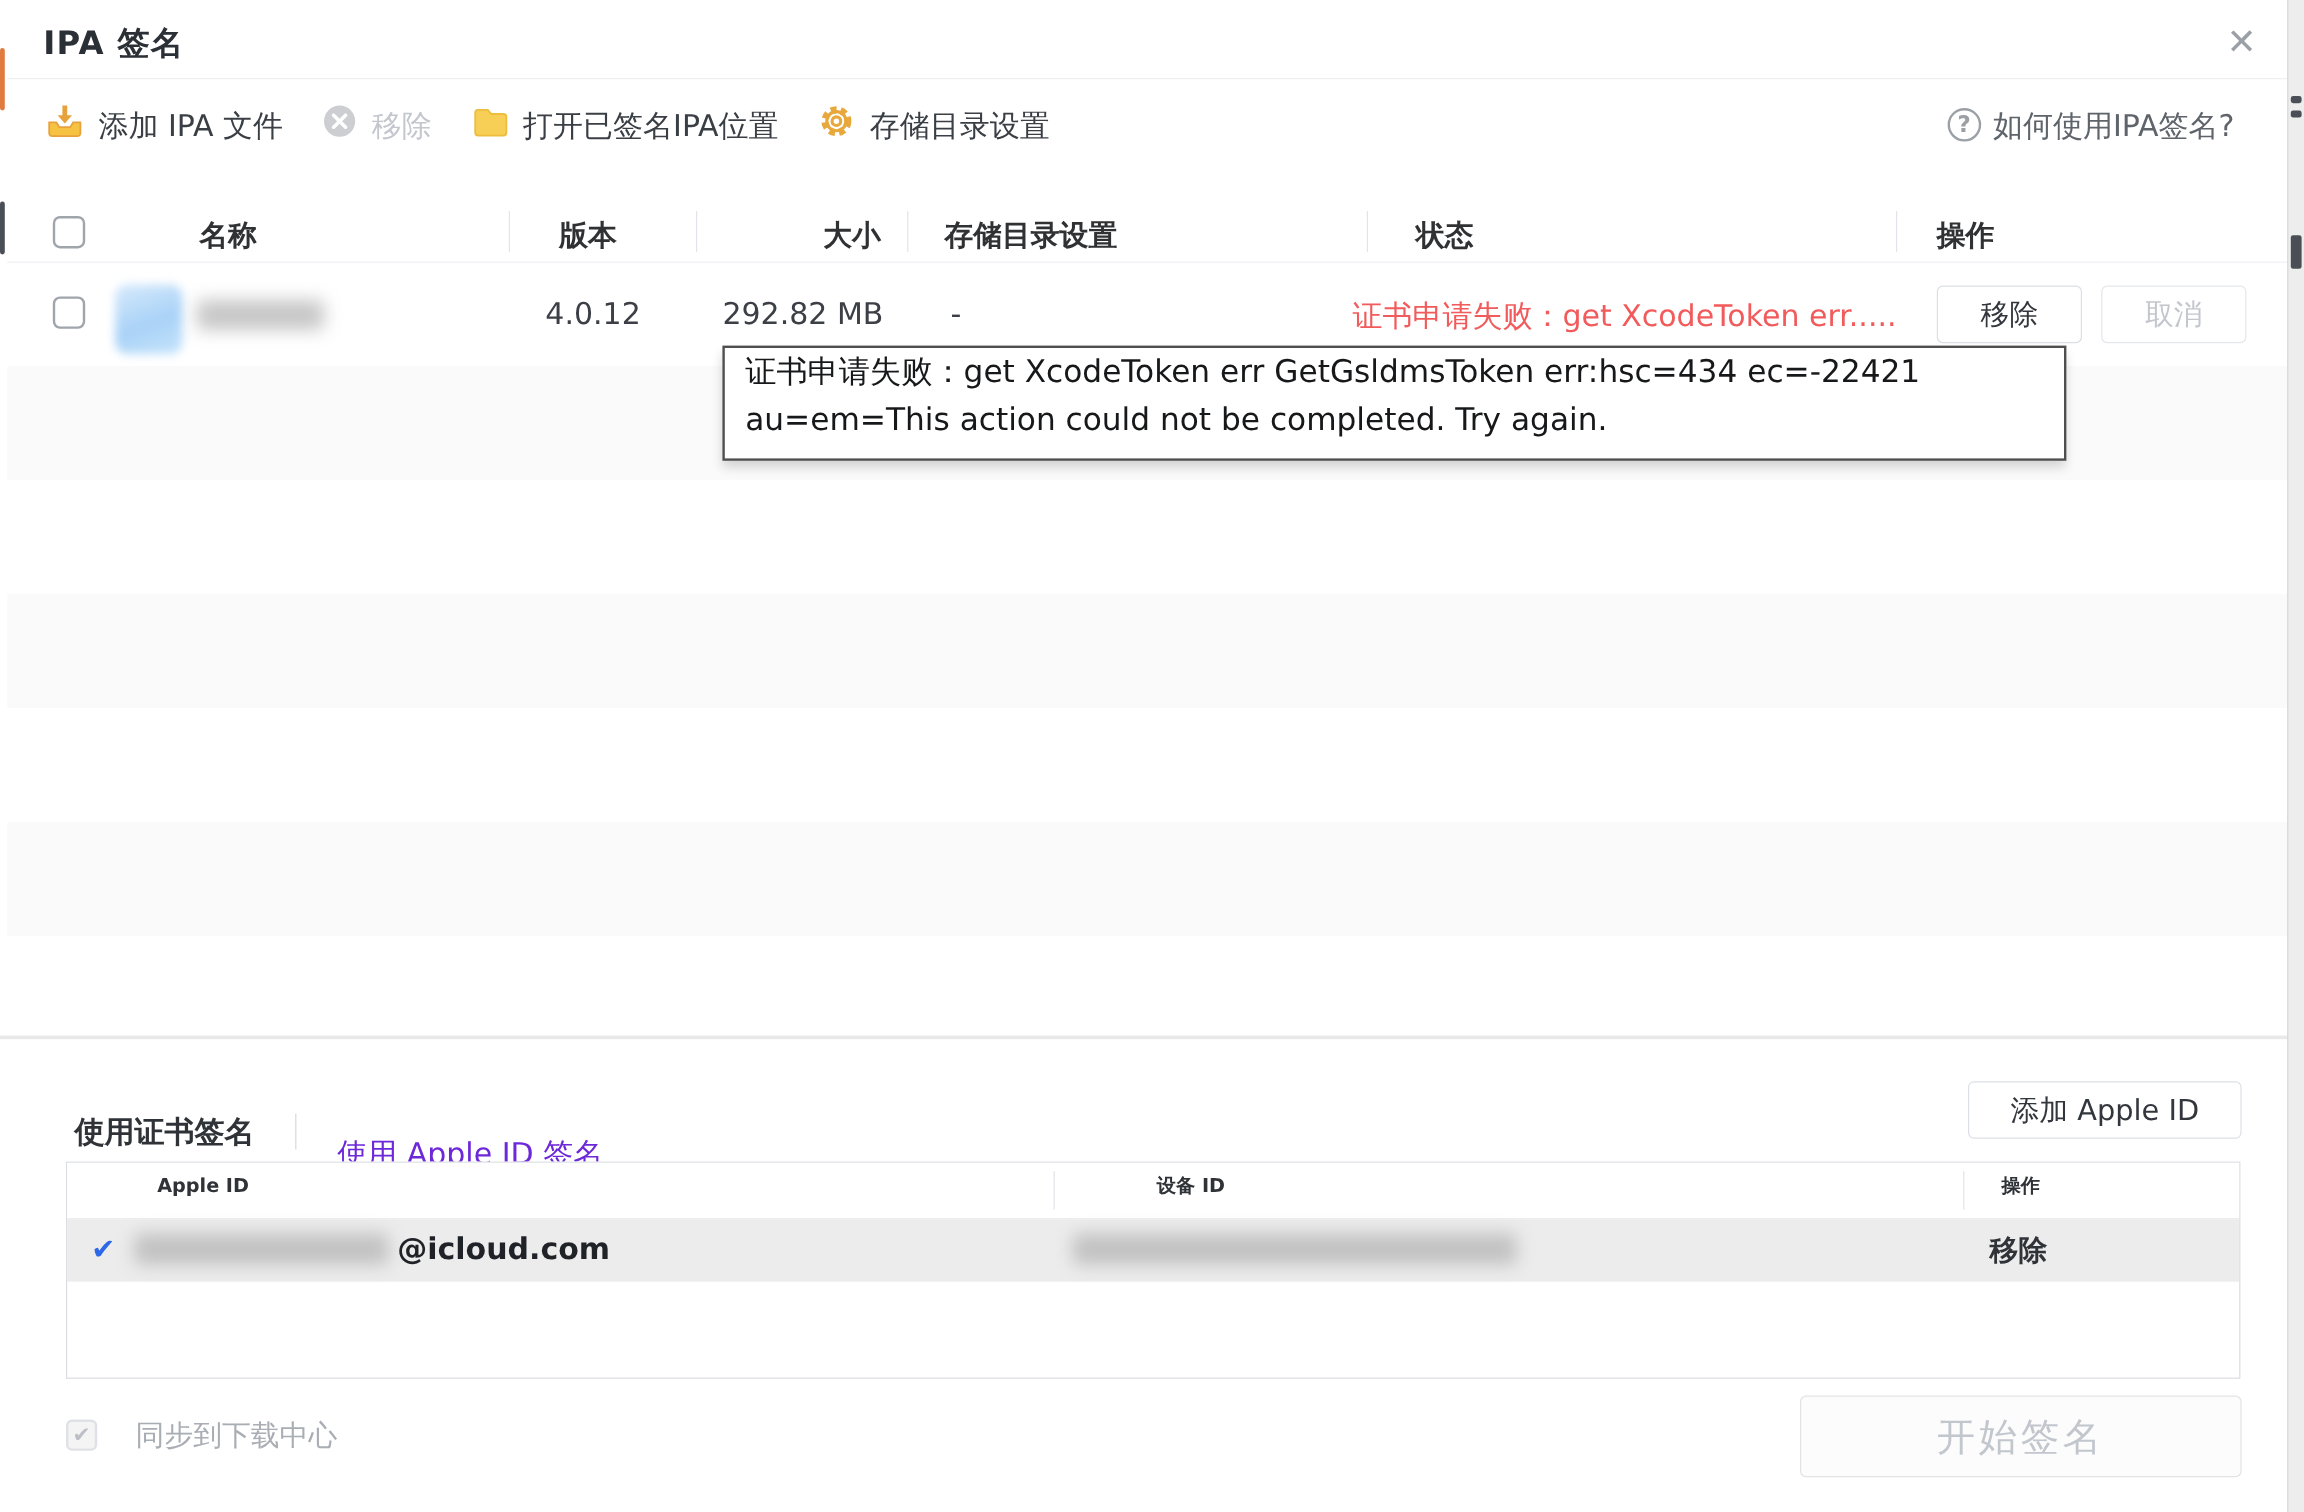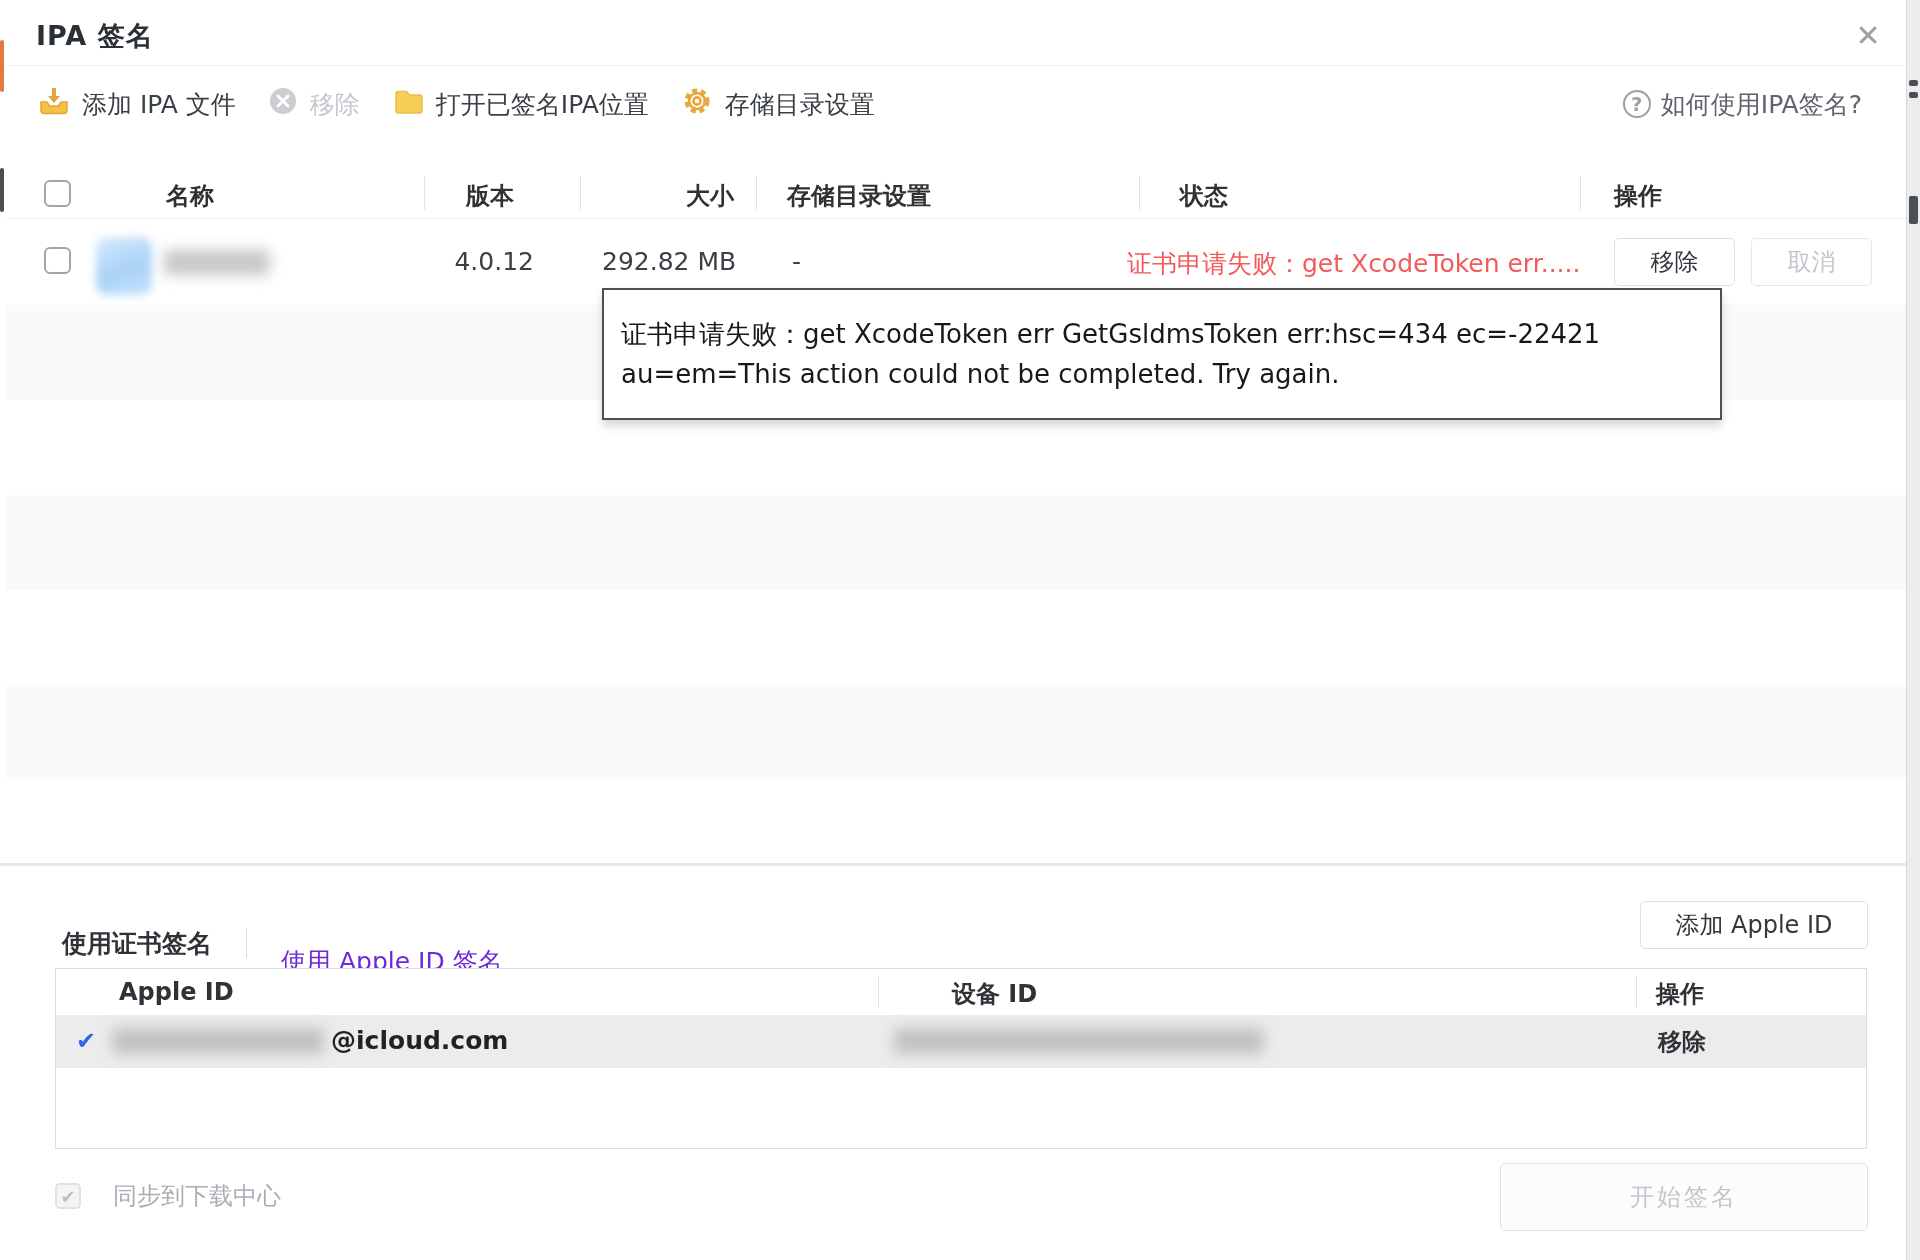--- a/index.html
+++ b/index.html
@@ -32,46 +32,46 @@
     background:linear-gradient(160deg,#cfe6fb 10%,#a9d2f7 55%,#bfe0fa 90%);filter:blur(4px);}
   .blur-block{position:absolute;background:#b4b4b4;border-radius:4px;filter:blur(7px);opacity:.75;}
   .cell{position:absolute;top:28px;font-size:25px;color:#3c4046;white-space:nowrap;}
   .status-red{color:#f25b5b;}
   .btn{position:absolute;top:19px;width:121px;height:48px;border:1px solid #dcdfe6;border-radius:5px;background:#fff;
     font-size:24px;color:#33373d;text-align:center;line-height:46px;cursor:pointer;}
   .btn.disabled{color:#c3c7cd;cursor:default;border-color:#e4e7ec;}
 
   
   .tooltip{position:absolute;left:602px;top:288px;width:1120px;min-height:96px;background:#fff;border:2px solid #4f4f4f;
-    padding:24px 17px;font-size:26px;line-height:40px;color:#17181a;box-shadow:0 6px 9px rgba(0,0,0,.16);z-index:5;}
+    padding:0 17px;font-size:26px;line-height:40px;color:#17181a;box-shadow:0 6px 9px rgba(0,0,0,.16);z-index:5;}
 
   
   .panel-divider{position:absolute;left:0;top:863px;width:1920px;height:3px;background:#e9e9e9;}
   .tabs{position:absolute;left:62px;top:908px;display:flex;align-items:center;font-size:25px;}
   .tab-cert{font-weight:700;color:#2f3338;cursor:pointer;}
   .tab-sep{width:1px;height:30px;background:#d6d9de;margin:0 34px;}
   .tab-appleid{color:#6d28d9;cursor:pointer;margin-top:37px;}
   .add-appleid-btn{position:absolute;right:52px;top:901px;width:228px;height:48px;border:1px solid #dcdfe6;border-radius:5px;
     background:#fff;font-size:24px;color:#33373d;text-align:center;line-height:46px;cursor:pointer;}
 
   .appleid-table{position:absolute;left:55px;top:968px;width:1812px;height:181px;border:1px solid #dadde2;background:#fff;}
   .at-head{position:absolute;left:0;top:0;right:0;height:47px;border-bottom:1px solid #ededed;background:#fff;}
-  .at-th{position:absolute;top:9px;font-size:24px;font-weight:600;color:#2f3338;white-space:nowrap;}
+  .at-th{position:absolute;top:9px;font-size:16px;font-weight:600;color:#2f3338;white-space:nowrap;margin-left:12px;}
   .at-vsep{position:absolute;top:7px;width:1px;height:32px;background:#e1e4e9;}
   .at-row{position:absolute;left:0;top:47px;right:0;height:52px;background:#ececec;}
   .check-glyph{position:absolute;left:20px;top:11px;color:#2d68e8;font-size:24px;font-weight:700;}
   .appleid-text{position:absolute;left:275px;top:10px;font-size:25px;font-weight:600;color:#1f2227;}
   .at-remove{position:absolute;left:1602px;top:10px;font-size:24px;font-weight:600;color:#2f3338;cursor:pointer;}
 
   .sync-wrap{position:absolute;left:55px;top:1180px;display:flex;align-items:center;gap:16px;}
   .sync-box{width:26px;height:26px;border:2px solid #dfe1e6;border-radius:5px;background:#f4f4f5;color:#bcc0c6;
     font-size:18px;line-height:23px;text-align:center;font-weight:700;}
   .sync-label{font-size:24px;color:#a9adb4;margin-left:16px;}
   .start-btn{position:absolute;left:1500px;top:1163px;width:368px;height:68px;background:#fcfcfc;border:1px solid #e3e3e3;
-    border-radius:5px;font-size:24px;color:#c2c6cd;text-align:center;line-height:66px;letter-spacing:3px;cursor:default;}
+    border-radius:5px;font-size:32px;color:#c2c6cd;text-align:center;line-height:66px;letter-spacing:3px;cursor:default;}
 
   
   .right-strip{position:absolute;right:0;top:0;width:14px;height:1260px;background:#ededed;border-left:1px solid #d8d8d8;}
   .frag{position:absolute;background:#4a4f55;border-radius:2px;}
   .frag.orange{background:#e07a3f;}
 </style>
 </head>
 <body>
 
 <div id="app">

